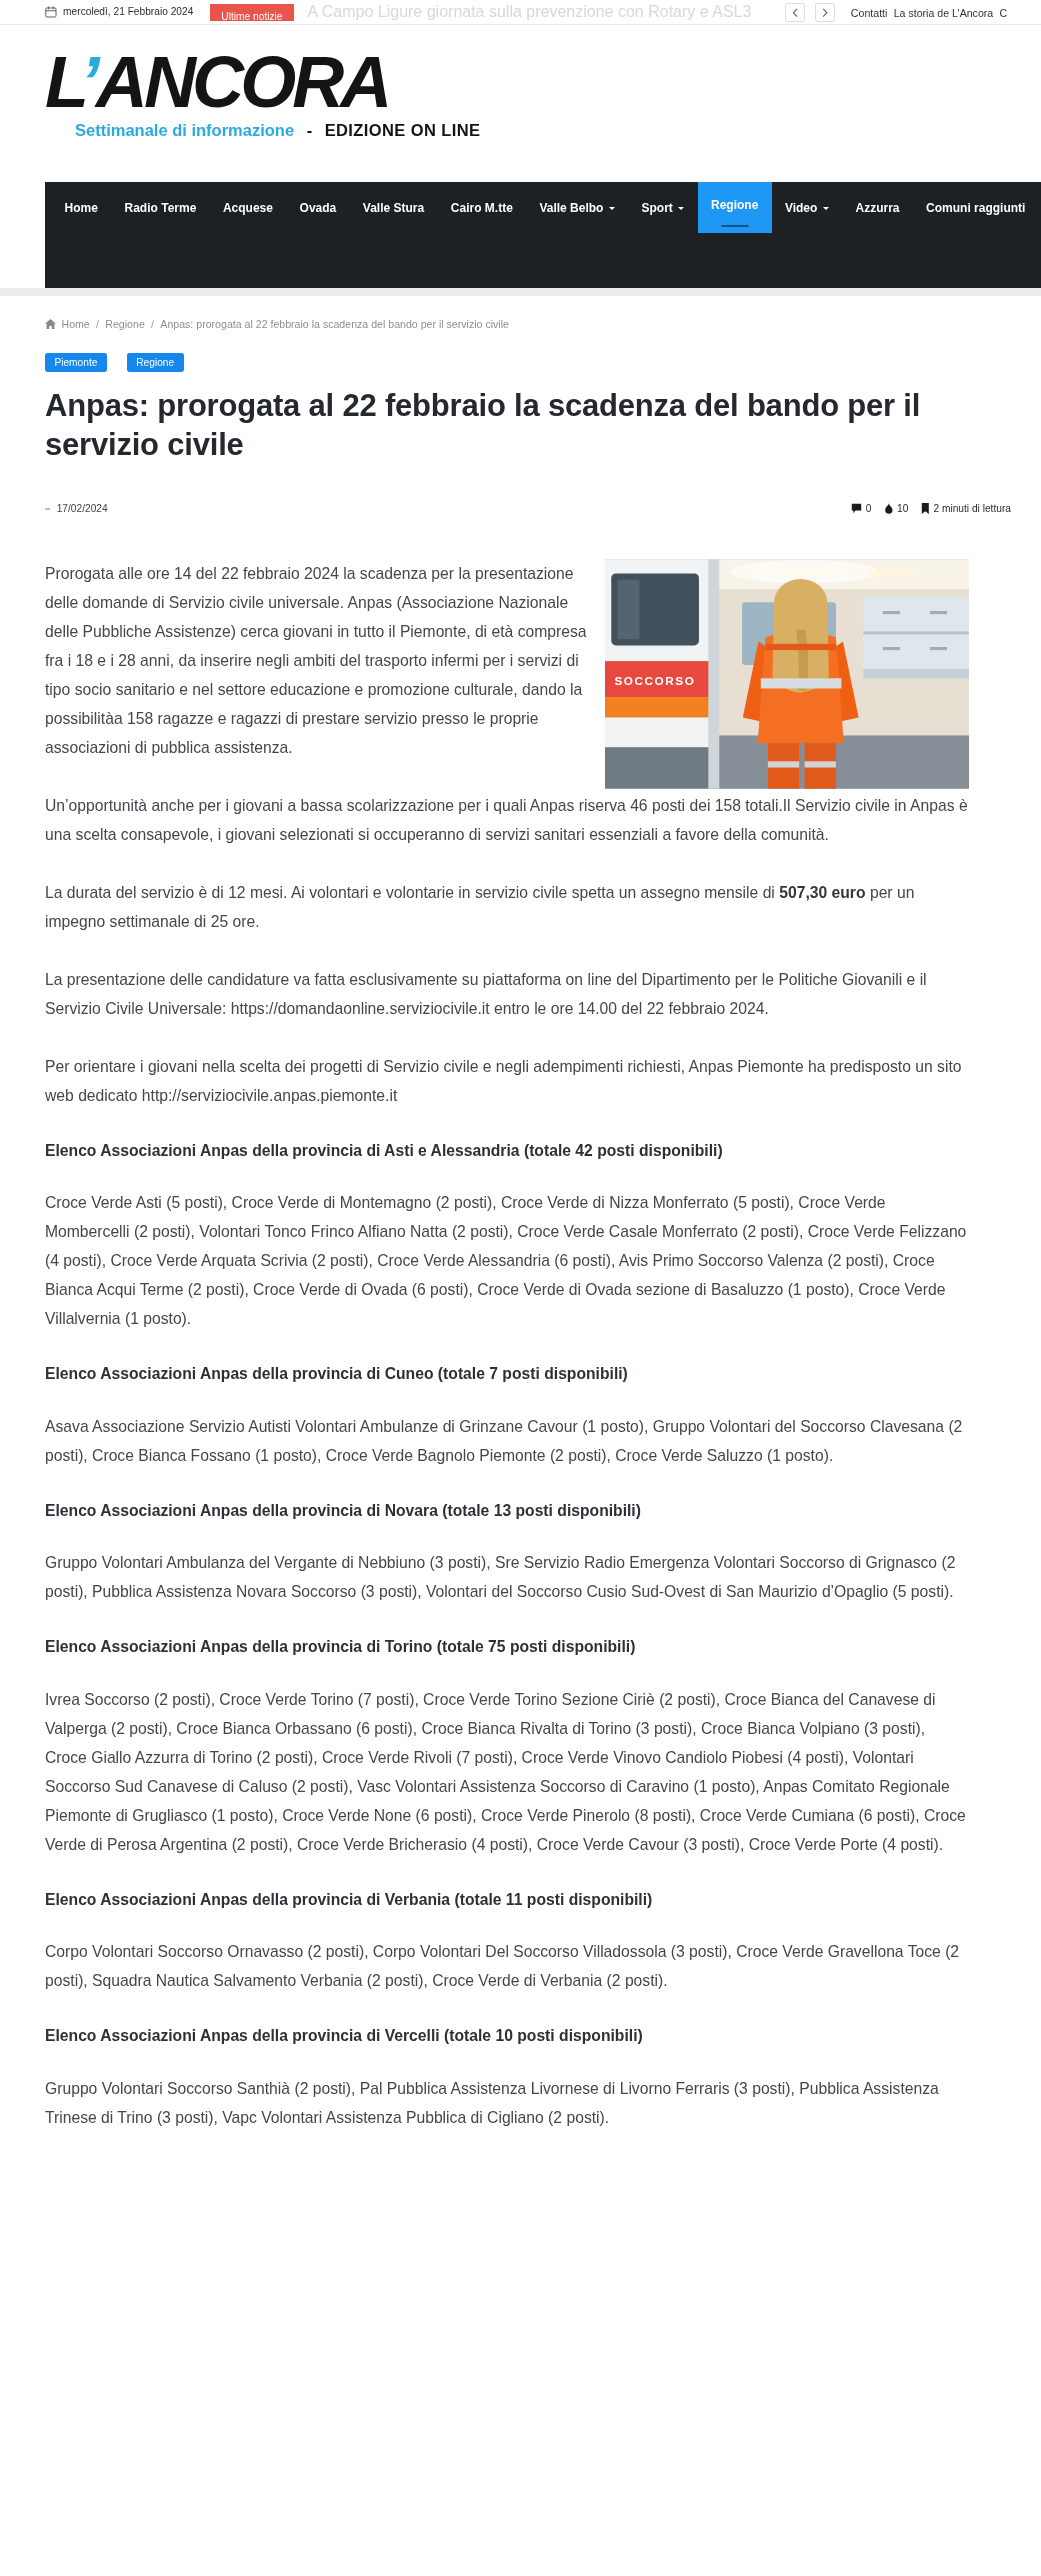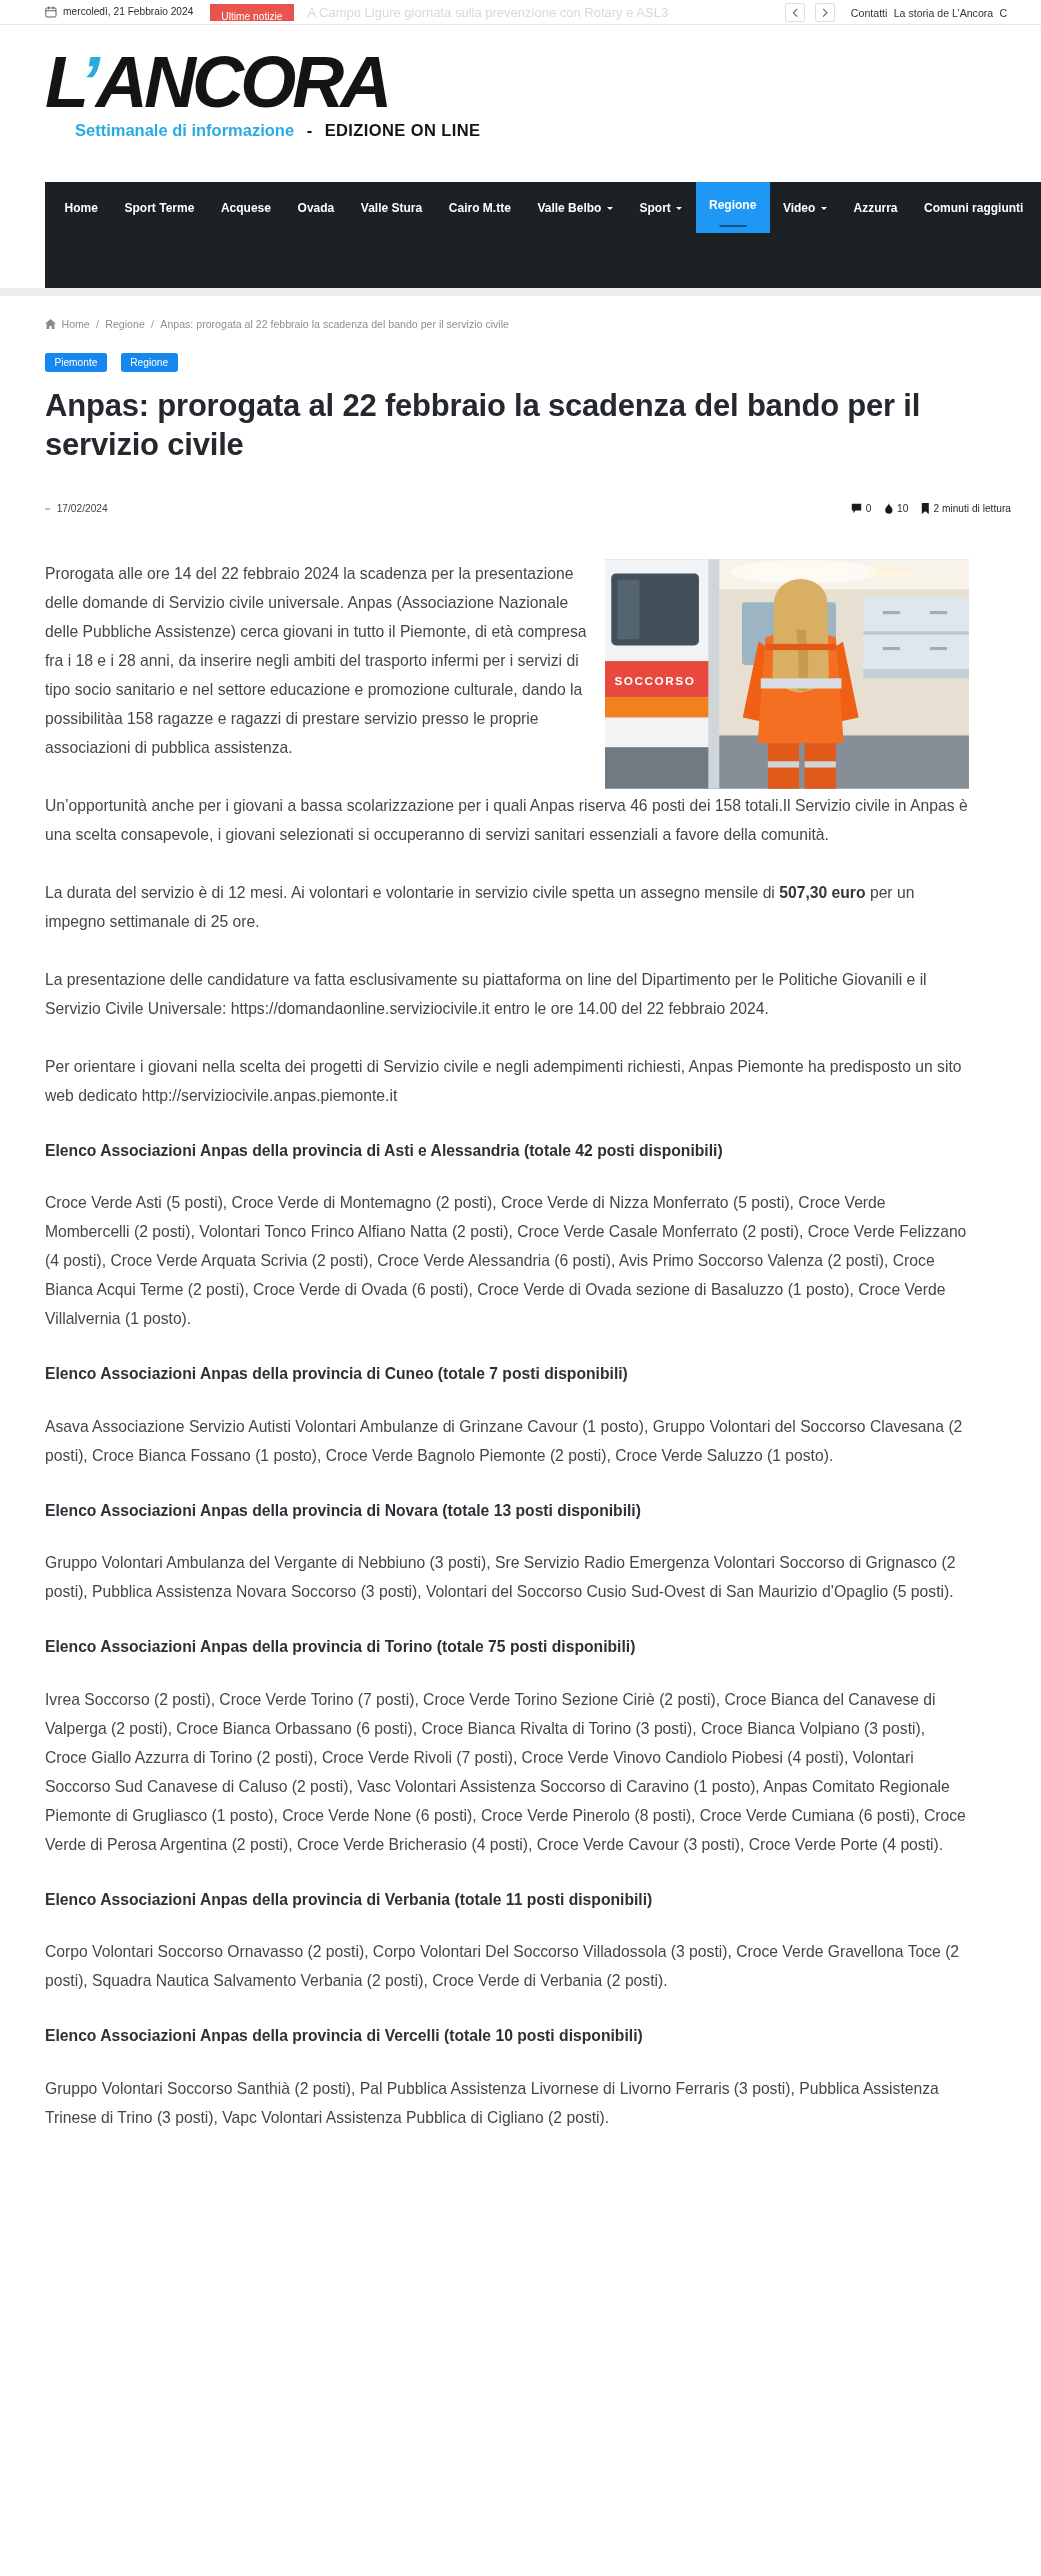--- a/index.html
+++ b/index.html
@@ -7,21 +7,21 @@
     width:1041px; min-height:2576px; background:#fff;
     font-family:"Liberation Sans", sans-serif;
     overflow-x:hidden; position:relative;
   }
   
   .topbar{height:25px;display:flex;align-items:center;border-bottom:0.8px solid #e7e7e7;
     padding-left:45px;box-sizing:border-box;position:relative;background:#fff;}
   .topbar-date{display:flex;align-items:center;gap:6.3px;font-size:10.2px;color:#2d2d2d;}
   .badge-red{background:#e9554d;color:#fff;font-size:10.2px;height:17px;line-height:25px;
     padding:0 11px;margin-left:17px;}
-  .ticker{color:#d8d8d8;font-size:13px;margin-left:14px;white-space:nowrap;}
+  .ticker{color:#d8d8d8;font-size:16px;margin-left:14px;white-space:nowrap;}
   .topbar-right{position:absolute;left:785px;top:0;height:25px;display:flex;align-items:center;
     gap:9.4px;white-space:nowrap;}
   .nav-btn{width:20.4px;height:19px;border:0.8px solid #ddd;border-radius:2.4px;display:flex;
     align-items:center;justify-content:center;background:#fff;box-sizing:border-box;}
   .toplink{font-size:10.6px;color:#333;text-decoration:none;margin-left:6.3px;}
   
   .header{height:157px;position:relative;background:#fff;}
   .logo{position:absolute;left:45px;top:20px;}
   .logo-main{font-size:72px;font-weight:900;font-style:italic;letter-spacing:-3.9px;
     color:#141414;line-height:1.05;white-space:nowrap;}
@@ -37,21 +37,21 @@
     display:flex;align-items:center;gap:5.5px;text-decoration:none;position:relative;flex:0 0 auto;}
   .nav-item.active{background:#1e97f5;align-self:flex-start;margin-top:-4.7px;height:56px;}
   .nav-item.active::after{content:"";position:absolute;bottom:6.3px;left:50%;transform:translateX(-50%);
     width:27px;height:2.4px;background:rgba(0,0,0,.45);}
   .caret{width:0;height:0;border-left:3.1px solid transparent;border-right:3.1px solid transparent;
     border-top:3.1px solid #fff;display:inline-block;}
   .band{height:7.8px;background:#ececec;}
   
   .breadcrumb{margin:22px 0 0 45px;color:#8f8f8f;font-size:10.6px;display:flex;align-items:center;gap:5.5px;}
   .crumb{color:#8f8f8f;} .crumb-sep{color:#9a9a9a;margin:0 0.8px;}
-  .tags{margin:23.5px 0 0 45px;display:flex;gap:14px;}
+  .tags{margin:23.5px 0 0 45px;display:flex;gap:20px;}
   .badge-blue{background:#1687ec;color:#fff;font-size:10.2px;padding:3.9px 9.4px;border-radius:2.4px;
     text-decoration:none;}
   .title{margin:14px 0 0 45px;width:901px;font-size:31px;line-height:39px;font-weight:800;
     color:#25282e;letter-spacing:-0.2px;}
   .meta{margin:39px 0 0 45px;width:966px;display:flex;align-items:center;font-size:10.2px;color:#3f3f3f;}
   .meta-dash{width:4.7px;height:1.6px;background:#bdbdbd;margin-right:7px;display:inline-block;}
   .meta-right{margin-left:auto;display:flex;align-items:center;gap:12.5px;}
   .meta-item{display:flex;align-items:center;gap:3.9px;color:#2a2a2a;}
   
   .article{margin:44px 0 47px 45px;width:924px;font-size:15.7px;line-height:29px;color:#43474c;}
@@ -109,21 +109,21 @@
     </div>
   </a>
 </div>
 
 <div class="nav">
   <div class="nav-row">
       <a class="nav-item">
         <span>Home</span>
       </a>
       <a class="nav-item">
-        <span>Sport Terme</span>
+        <span>Radio Terme</span>
       </a>
       <a class="nav-item">
         <span>Acquese</span>
       </a>
       <a class="nav-item">
         <span>Ovada</span>
       </a>
       <a class="nav-item">
         <span>Valle Stura</span>
       </a>

